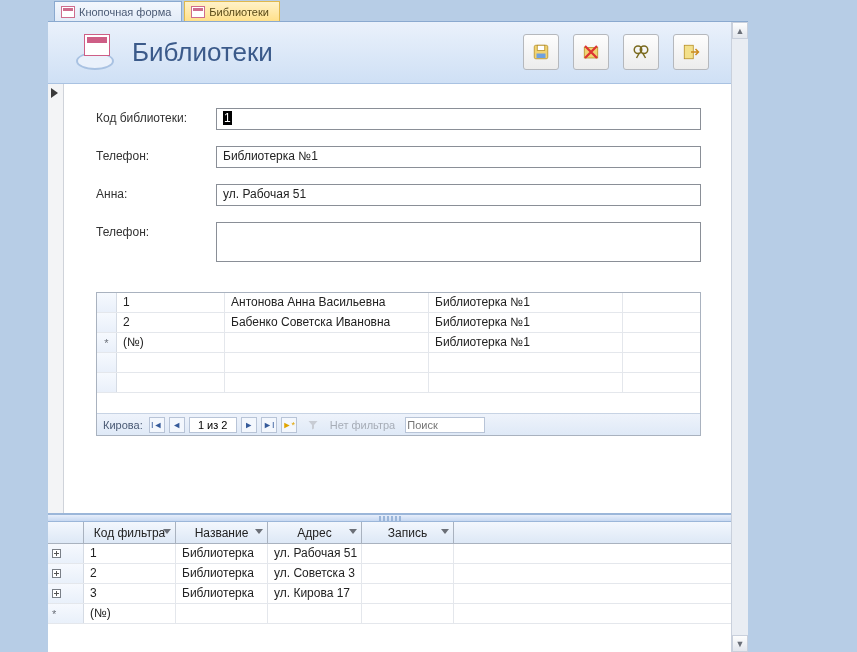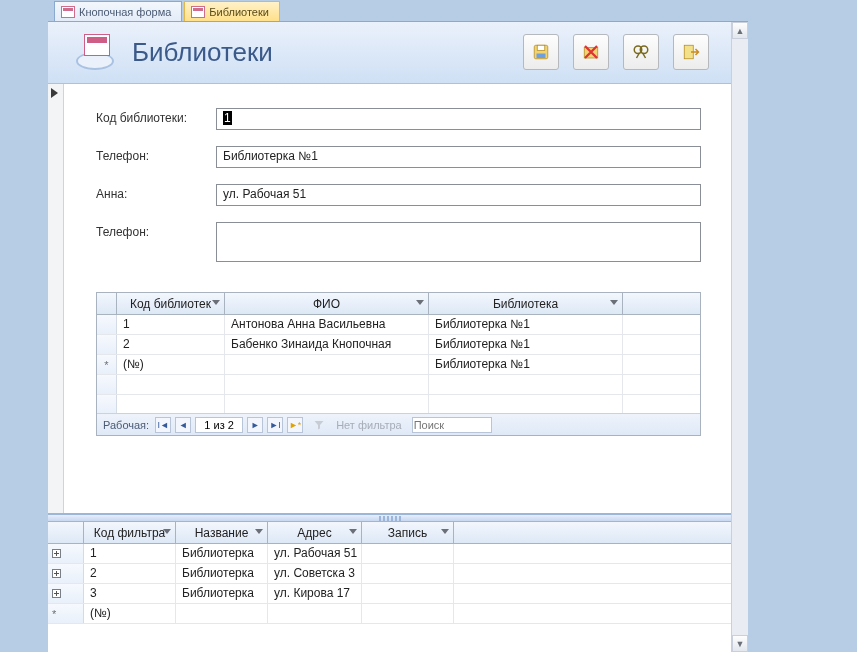--- a/index.html
+++ b/index.html
@@ -160,46 +160,31 @@
           <div class="field-label">Анна:</div>
           <div class="field-input">ул. Рабочая 51</div>
         </div>
         <div class="field-row">
           <div class="field-label">Телефон:</div>
           <div class="field-input tall"></div>
         </div>
       </div>
 
       <div class="subform">
-        <div class="ds-head">
-          <div class="sel"></div>
-          <div class="col c-a">
-              <span>Код библиотек</span>
-              <span class="dd"></span>
-            </div>
-          <div class="col c-b">
-              <span>ФИО</span>
-              <span class="dd"></span>
-            </div>
-          <div class="col c-c">
-              <span>Библиотека</span>
-              <span class="dd"></span>
-            </div>
-        </div>
         <div class="ds-body" id="sub-body">
             <div class="ds-row">
               <div class="sel"></div>
               <div class="cell c-a">1</div>
               <div class="cell c-b">Антонова Анна Васильевна</div>
               <div class="cell c-c">Библиотерка №1</div>
             </div>
             <div class="ds-row">
               <div class="sel"></div>
               <div class="cell c-a">2</div>
-              <div class="cell c-b">Бабенко Зинаида Кнопочная</div>
+              <div class="cell c-b">Бабенко Советска Ивановна</div>
               <div class="cell c-c">Библиотерка №1</div>
             </div>
             <div class="ds-row">
               <div class="sel">*</div>
               <div class="cell c-a">(№)</div>
               <div class="cell c-b"></div>
               <div class="cell c-c">Библиотерка №1</div>
             </div>
             <div class="ds-row">
               <div class="sel"></div>
@@ -208,21 +193,21 @@
               <div class="cell c-c"></div>
             </div>
             <div class="ds-row">
               <div class="sel"></div>
               <div class="cell c-a"></div>
               <div class="cell c-b"></div>
               <div class="cell c-c"></div>
             </div>
           </div>
         <div class="recnav">
-          <span class="lbl">Рабочая:</span>
+          <span class="lbl">Кирова:</span>
           <span class="nav-btn">I◄</span>
           <span class="nav-btn">◄</span>
           <input value="1 из 2" style="">
           <span class="nav-btn">►</span>
           <span class="nav-btn">►I</span>
           <span class="nav-btn" style="color:#e0a400">►*</span>
           <span class="flt">
             <svg width="12" height="12" viewBox="0 0 24 24">
                 <path d="M3 4h18l-7 8v7l-4 2v-9z" fill="#c8ccd4"></path>
               </svg>

